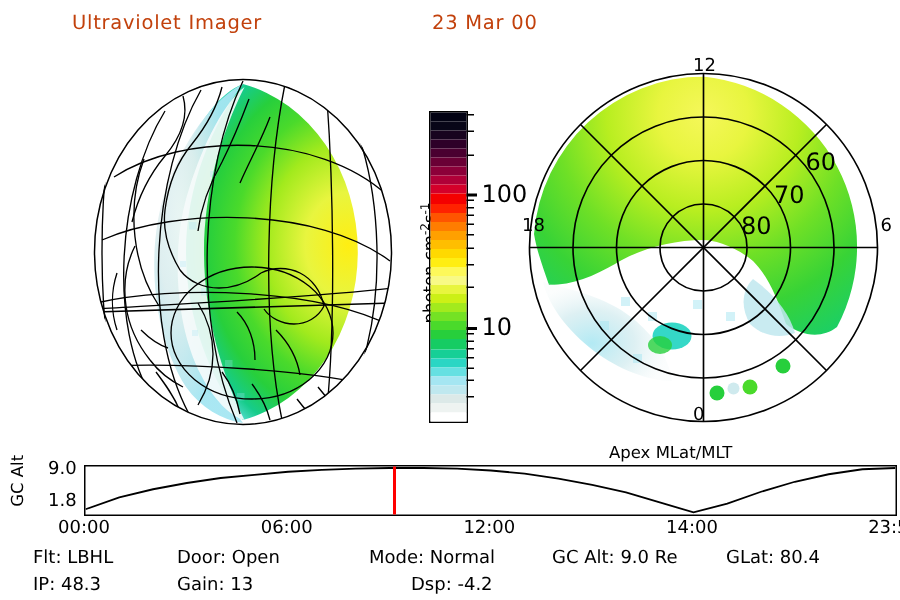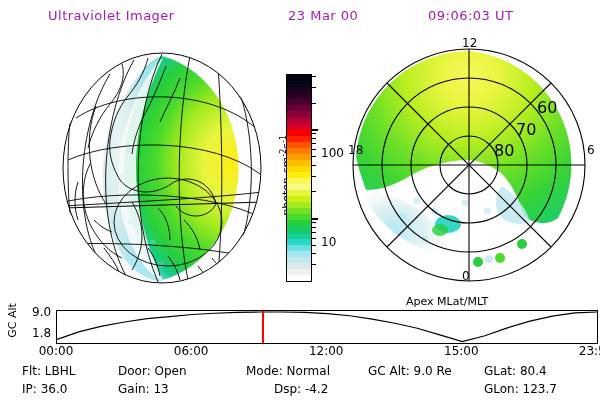--- a/index.html
+++ b/index.html
@@ -21,21 +21,21 @@
     position: absolute;
     left: 0; top: 0;
     width: 600px; height: 34px;
   }
   .hdr-item {
     position: absolute;
     top: 8px;
     font-size: 13px;
     letter-spacing: 0.5px;
     white-space: nowrap;
-    color: #a21caf;
+    color: #c2410c;
   }
   #hdr-title { left: 48px; }
   #hdr-date  { left: 288px; }
   #hdr-time  { left: 428px; }
 
   
   #geo-panel {
     position: absolute;
     left: 62px; top: 44px;
     width: 210px; height: 248px;
@@ -86,24 +86,23 @@
   .cb-tick {
     position: absolute;
     left: 0;
     width: 5px; height: 1px;
     background: #000;
   }
   .cb-tick.major { width: 7px; height: 2px; }
   .cb-ticklabel {
     position: absolute;
     left: 10px;
-    font-size: 12px;
+    font-size: 16px;
     transform: translateY(-50%);
     white-space: nowrap;
-    margin-top: 24px;
   }
 
   
   #polar-panel {
     position: absolute;
     left: 344px; top: 40px;
     width: 250px; height: 252px;
   }
   #polar-disc {
     position: absolute;
@@ -192,21 +191,20 @@
   .status-row1 { top: 20px; }
   .status-key { }
   .status-val { }
 </style>
 </head>
 <body>
 
 <div id="header">
   <div class="hdr-item" id="hdr-title">Ultraviolet Imager</div>
   <div class="hdr-item" id="hdr-date">23 Mar 00</div>
-  <div class="hdr-item" id="hdr-time">09:06:03 UT</div>
 </div>
 
 <div id="geo-panel">
   <div id="geo-globe-wrap">
     <svg class="globe-disc" viewBox="0 0 200 232">
       <defs>
         <clipPath id="discClip">
           <ellipse cx="100" cy="116" rx="99" ry="115"></ellipse>
         </clipPath>
         <clipPath id="auroraClip">
@@ -468,29 +466,28 @@
     <svg id="orbit-svg" viewBox="0 0 540 32" preserveAspectRatio="none" style="position:absolute;left:0;top:0;width:540px;height:32px;">
       <polyline id="orbit-path" fill="none" stroke="#000" stroke-width="1.2" vector-effect="non-scaling-stroke" points="0.00,28.50 22.52,20.58 45.04,15.17 67.56,11.00 90.08,7.67 112.59,5.58 135.11,3.50 157.63,2.25 180.15,1.42 202.67,1.00 225.19,1.00 247.71,1.42 270.23,2.67 292.74,4.75 315.26,8.08 337.78,12.25 360.30,17.25 382.82,23.92 405.34,30.58 427.86,24.75 450.38,16.83 472.89,10.17 495.41,5.17 517.93,1.83 540.00,1.00"></polyline>
     </svg>
     <div id="orbit-marker" style="left: 204.9px;"></div>
   </div>
 
   <div id="orbit-xlabels">
       <div class="orbit-xlabel" style="left: 56px;">00:00</div>
       <div class="orbit-xlabel" style="left: 191.113px;">06:00</div>
       <div class="orbit-xlabel" style="left: 326.225px;">12:00</div>
-      <div class="orbit-xlabel" style="left: 461.338px;">15:00</div>
+      <div class="orbit-xlabel" style="left: 461.338px;">14:00</div>
       <div class="orbit-xlabel" style="left: 596.075px;">23:59</div>
     </div>
 </div>
 
 <div id="status-bar">
     <div class="status-cell status-row0" style="left: 22px;"><span class="status-key">Flt: </span><span class="status-val">LBHL</span></div>
     <div class="status-cell status-row0" style="left: 246px;"><span class="status-key">Mode: </span><span class="status-val">Normal</span></div>
     <div class="status-cell status-row0" style="left: 118px;"><span class="status-key">Door: </span><span class="status-val">Open</span></div>
     <div class="status-cell status-row0" style="left: 368px;"><span class="status-key">GC Alt: </span><span class="status-val">9.0 Re</span></div>
     <div class="status-cell status-row0" style="left: 484px;"><span class="status-key">GLat: </span><span class="status-val">80.4</span></div>
-    <div class="status-cell status-row1" style="left: 22px;"><span class="status-key">IP: </span><span class="status-val">36.0</span></div>
+    <div class="status-cell status-row1" style="left: 22px;"><span class="status-key">IP: </span><span class="status-val">48.3</span></div>
     <div class="status-cell status-row1" style="left: 118px;"><span class="status-key">Gain: </span><span class="status-val">13</span></div>
     <div class="status-cell status-row1" style="left: 246px; margin-left: 28px;"><span class="status-key">Dsp: </span><span class="status-val">-4.2</span></div>
     <div class="status-cell status-row1" style="left: 368px; margin-top: 17px;"><span class="status-key">Seq: </span><span class="status-val">39</span></div>
-    <div class="status-cell status-row1" style="left: 484px;"><span class="status-key">GLon: </span><span class="status-val">123.7</span></div>
   </div>
 
 </body></html>

